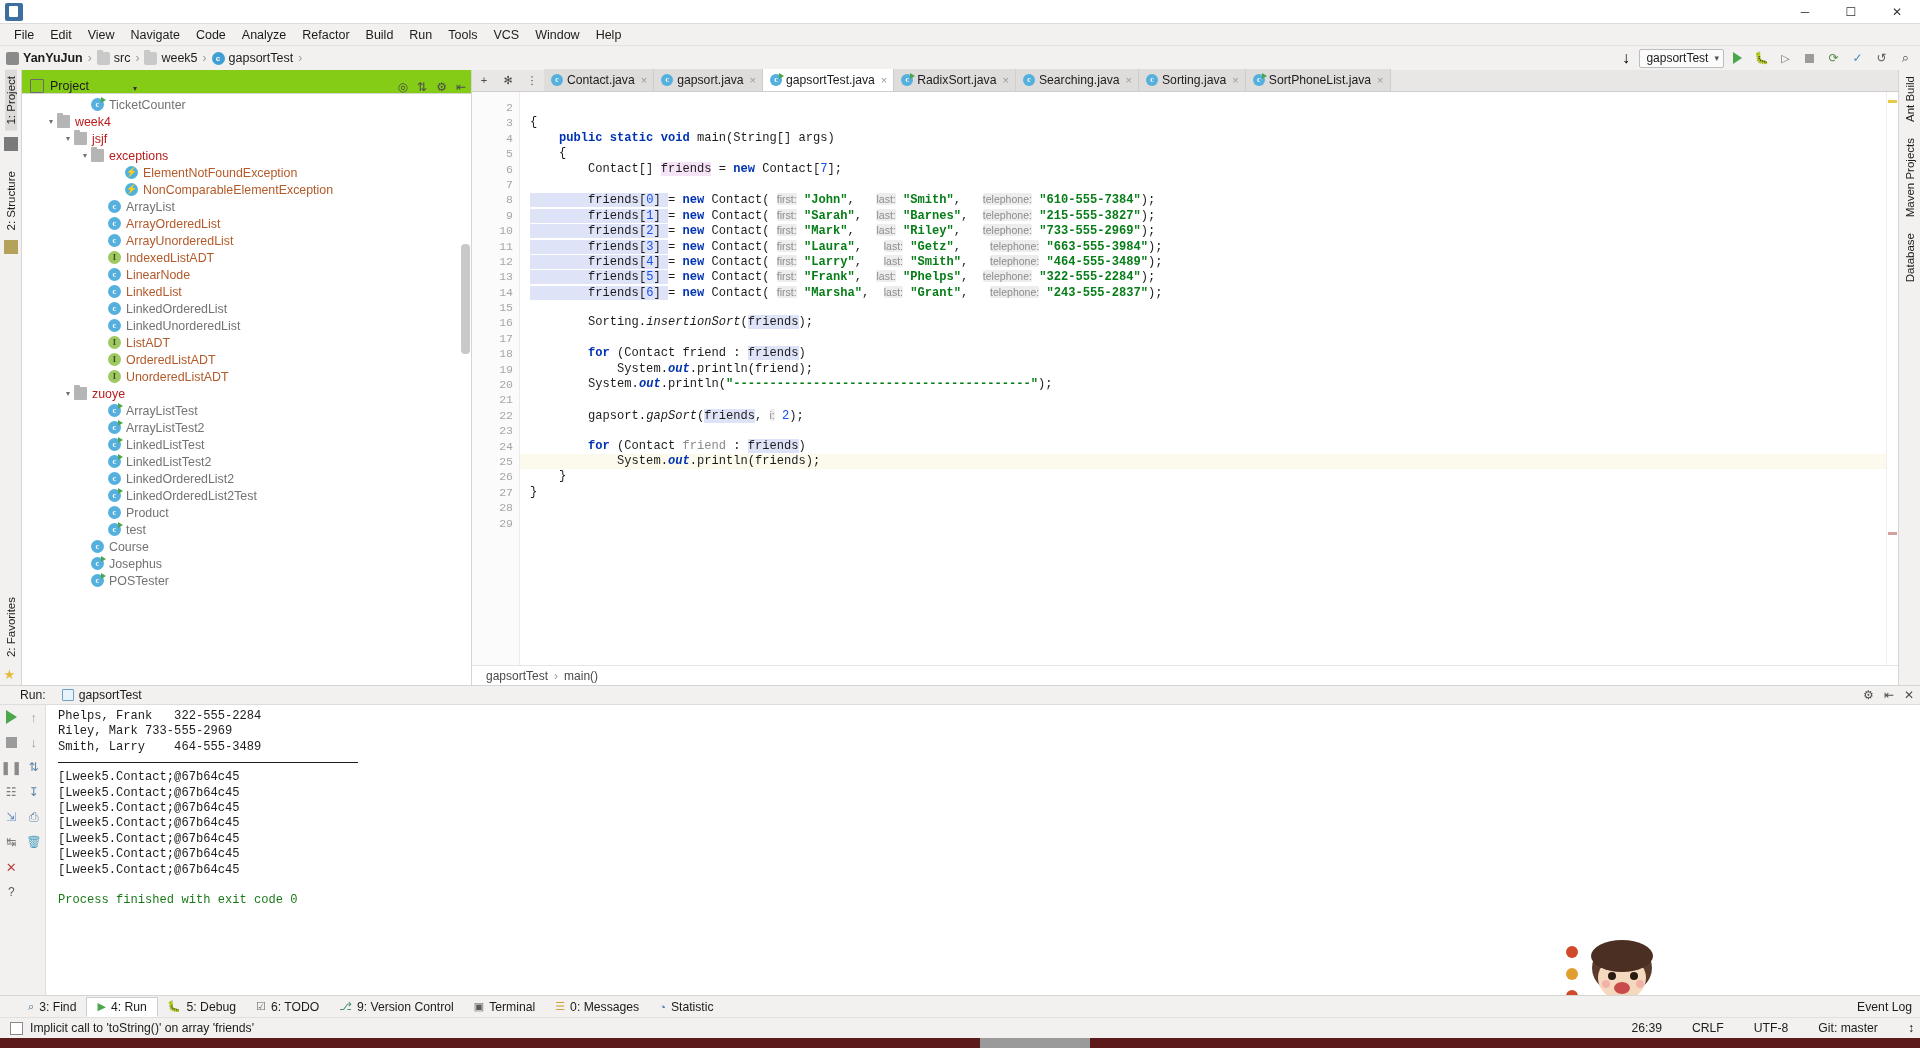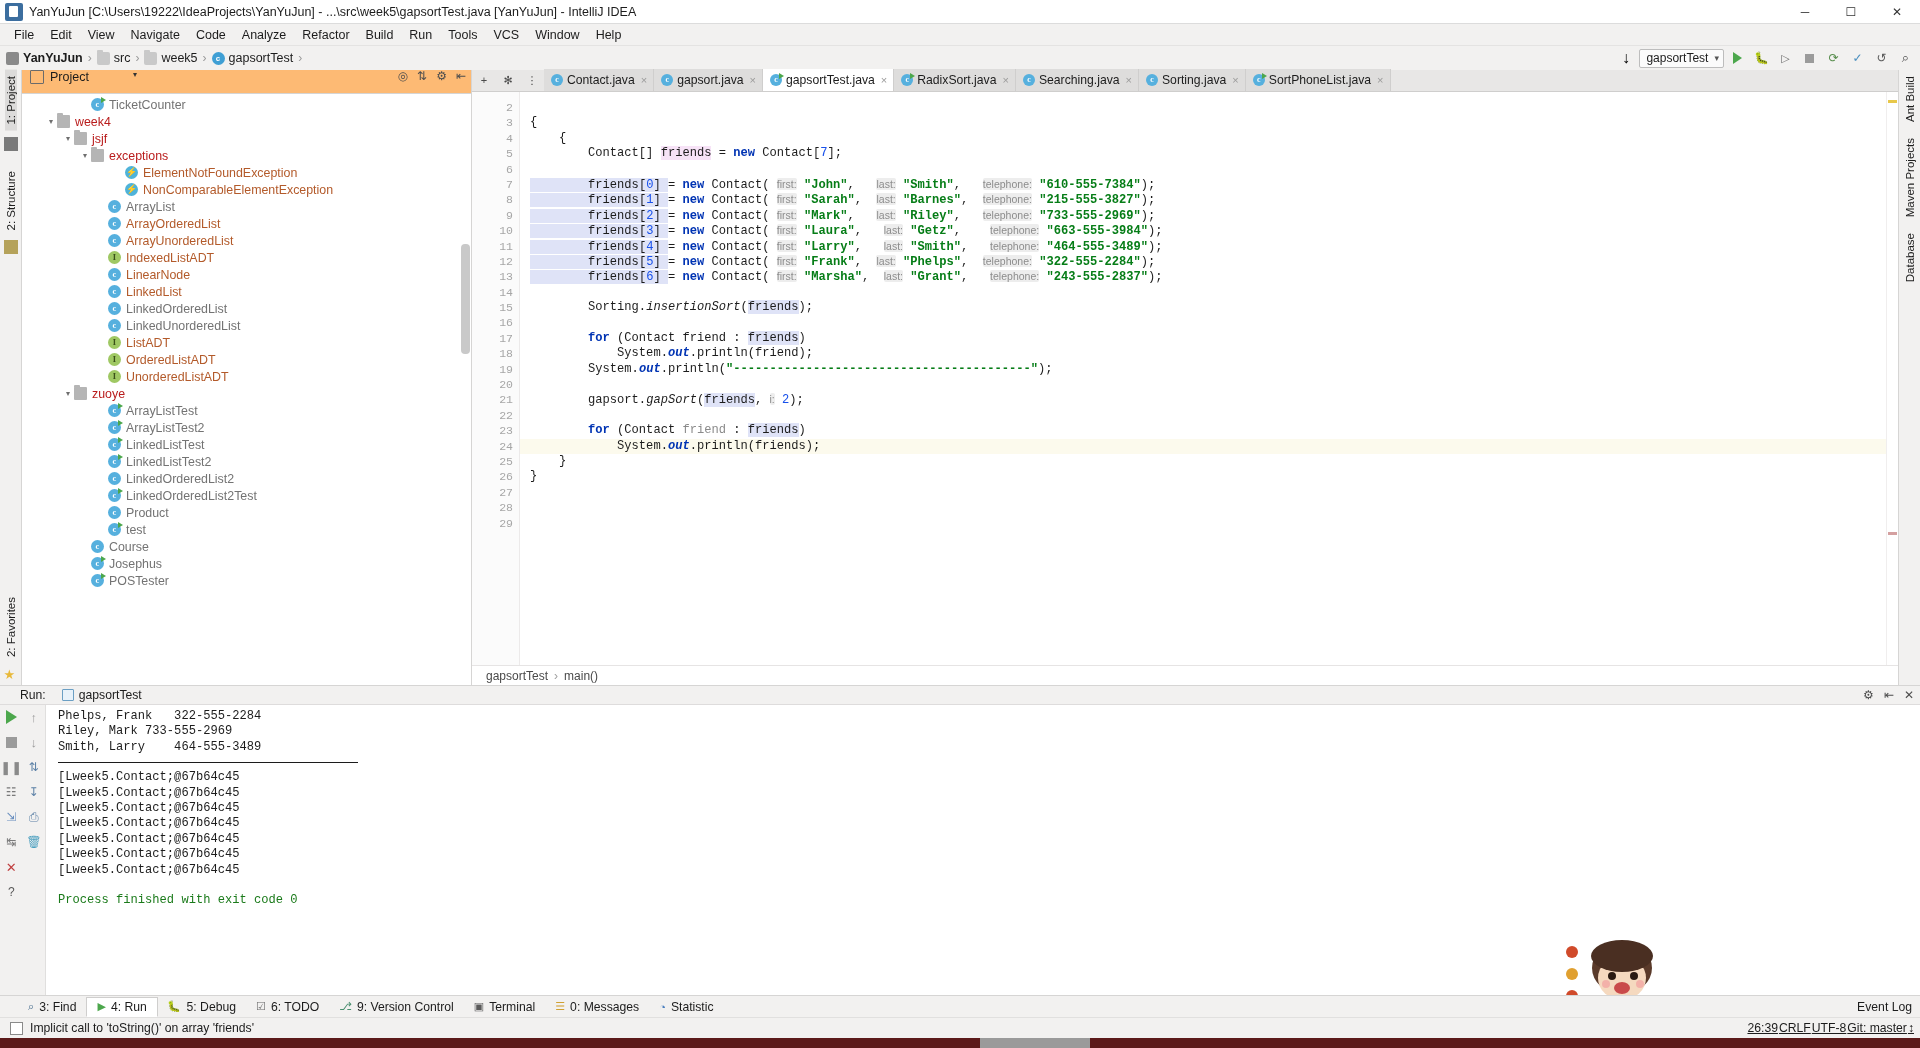--- a/index.html
+++ b/index.html
@@ -77,21 +77,21 @@
   .vicon { width:14px; height:14px; margin:4px 0; }
 
   .rightstrip {
     width:22px; background:#f2f1f0; border-left:1px solid #d6d5d4;
     display:flex; flex-direction:column; align-items:center; flex:none;
   }
 
   
   .projpanel { width:450px; background:#ffffff; display:flex; flex-direction:column; flex:none; border-right:1px solid #d6d5d4;}
   .panelhdr {
-    height:24px; background:#fdba74; display:flex; align-items:flex-start;
+    height:24px; background:#84cc16; display:flex; align-items:flex-end;
     padding:0 4px 0 8px; border-bottom:1px solid #d6d5d4; position:relative; flex:none;
   }
   .panelhdr .ph-icon { width:14px;height:14px;margin-right:6px; border:1.4px solid #6b6b6b; border-radius:1px; flex:none;}
   .panelhdr .ph-title { font-size:12.5px; color:#1c1c1c; }
   .panelhdr .ph-caret { margin-left:44px; font-size:8px; color:#333; }
   .panelhdr .ph-right { position:absolute; right:5px; display:flex; gap:9px; align-items:center; }
   .hicon { font-size:12px; color:#4d4d4d; line-height:1; }
 
   .tree { flex:1; overflow:hidden; padding-top:2px; position:relative; background:#fff; }
   .row { height:17px; display:flex; align-items:center; font-size:12.4px; white-space:nowrap; }
@@ -191,38 +191,37 @@
   .twbtn { display:flex; align-items:center; gap:5px; font-size:12.2px; color:#1c1c1c; padding:2px 10px; white-space:nowrap;}
   .twbtn.sel { background:#ffffff; border:1px solid #cfcecd; border-bottom-color:#fff; }
   .tw-right { position:absolute; right:8px; display:flex; align-items:center; gap:6px; font-size:12.2px; color:#1c1c1c;}
 
   
   .statusbar {
     height:21px; background:#f2f1f0; display:flex; align-items:center; flex:none;
     padding-left:10px; font-size:12.2px; color:#1c1c1c; position:relative; border-top:1px solid #e1e0df;
   }
   .sb-icon { width:13px;height:13px;border:1.3px solid #8a8a8a; margin-right:7px; background:#fff;}
-  .sb-right { position:absolute; right:6px; display:flex; align-items:center; gap:1px;text-decoration:underline; }
+  .sb-right { position:absolute; right:6px; display:flex; align-items:center; gap:30px; }
 
   
   .taskbar { height:10px; background:#5c1a1a; flex:none; display:flex; }
   .taskbar .seg1 { width:980px; background:#5c1a1a; }
   .taskbar .seg2 { width:110px; background:#9a9a9a; }
   .taskbar .seg3 { flex:1; background:#5c1a1a; }
 
   .scroll-thumb-v { position:absolute; right:1px; width:9px; background:#c9c9c9; border-radius:4px;}
 </style>
 </head>
 <body>
 
 <div class="app">
 
   <div class="titlebar">
     <div class="tb-icon"></div>
-    <div class="tb-title">YanYuJun [C:\Users\19222\IdeaProjects\YanYuJun] - ...\src\week5\gapsortTest.java [YanYuJun] - IntelliJ IDEA</div>
     <div class="winbtns">
       <div class="winbtn">─</div>
       <div class="winbtn">☐</div>
       <div class="winbtn close">✕</div>
     </div>
   </div>
 
   <div class="menubar">
     <div class="menu-item">File</div>
     <div class="menu-item">Edit</div>
@@ -530,20 +529,21 @@
             <div class="gline"><span>24</span></div>
             <div class="gline"><span>25</span></div>
             <div class="gline"><span>26</span><span class="gmark" style="color: rgb(232, 185, 58); font-size: 12px;">💡</span></div>
             <div class="gline"><span>27</span><span class="gmark"><span class="gfold"></span></span></div>
             <div class="gline"><span>28</span></div>
             <div class="gline"><span>29</span></div>
           </div>
         <div class="codearea" id="codearea">
             <div class="cl">&nbsp;</div>
             <div class="cl"><span>{</span></div>
+            <div class="cl"><span>    </span><span class="kw">public static void </span><span>main(String[] args)</span></div>
             <div class="cl"><span>    {</span></div>
             <div class="cl"><span>        Contact[] </span><span class="fieldhl">friends</span><span> = </span><span class="kw">new </span><span>Contact[</span><span class="num">7</span><span>];</span></div>
             <div class="cl">&nbsp;</div>
             <div class="cl"><span class="varhl">        friends</span><span class="varhl">[</span><span class="num varhl">0</span><span class="varhl">] </span><span>= </span><span class="kw">new </span><span>Contact( </span><span class="hint">first:</span><span class="str"> "John"</span><span>,   </span><span class="hint">last:</span><span class="str"> "Smith"</span><span>,   </span><span class="hint">telephone:</span><span class="str"> "610-555-7384"</span><span>);</span></div>
             <div class="cl"><span class="varhl">        friends</span><span class="varhl">[</span><span class="num varhl">1</span><span class="varhl">] </span><span>= </span><span class="kw">new </span><span>Contact( </span><span class="hint">first:</span><span class="str"> "Sarah"</span><span>,  </span><span class="hint">last:</span><span class="str"> "Barnes"</span><span>,  </span><span class="hint">telephone:</span><span class="str"> "215-555-3827"</span><span>);</span></div>
             <div class="cl"><span class="varhl">        friends</span><span class="varhl">[</span><span class="num varhl">2</span><span class="varhl">] </span><span>= </span><span class="kw">new </span><span>Contact( </span><span class="hint">first:</span><span class="str"> "Mark"</span><span>,   </span><span class="hint">last:</span><span class="str"> "Riley"</span><span>,   </span><span class="hint">telephone:</span><span class="str"> "733-555-2969"</span><span>);</span></div>
             <div class="cl"><span class="varhl">        friends</span><span class="varhl">[</span><span class="num varhl">3</span><span class="varhl">] </span><span>= </span><span class="kw">new </span><span>Contact( </span><span class="hint">first:</span><span class="str"> "Laura"</span><span>,   </span><span class="hint">last:</span><span class="str"> "Getz"</span><span>,    </span><span class="hint">telephone:</span><span class="str"> "663-555-3984"</span><span>);</span></div>
             <div class="cl"><span class="varhl">        friends</span><span class="varhl">[</span><span class="num varhl">4</span><span class="varhl">] </span><span>= </span><span class="kw">new </span><span>Contact( </span><span class="hint">first:</span><span class="str"> "Larry"</span><span>,   </span><span class="hint">last:</span><span class="str"> "Smith"</span><span>,   </span><span class="hint">telephone:</span><span class="str"> "464-555-3489"</span><span>);</span></div>
             <div class="cl"><span class="varhl">        friends</span><span class="varhl">[</span><span class="num varhl">5</span><span class="varhl">] </span><span>= </span><span class="kw">new </span><span>Contact( </span><span class="hint">first:</span><span class="str"> "Frank"</span><span>,  </span><span class="hint">last:</span><span class="str"> "Phelps"</span><span>,  </span><span class="hint">telephone:</span><span class="str"> "322-555-2284"</span><span>);</span></div>
             <div class="cl"><span class="varhl">        friends</span><span class="varhl">[</span><span class="num varhl">6</span><span class="varhl">] </span><span>= </span><span class="kw">new </span><span>Contact( </span><span class="hint">first:</span><span class="str"> "Marsha"</span><span>,  </span><span class="hint">last:</span><span class="str"> "Grant"</span><span>,   </span><span class="hint">telephone:</span><span class="str"> "243-555-2837"</span><span>);</span></div>

